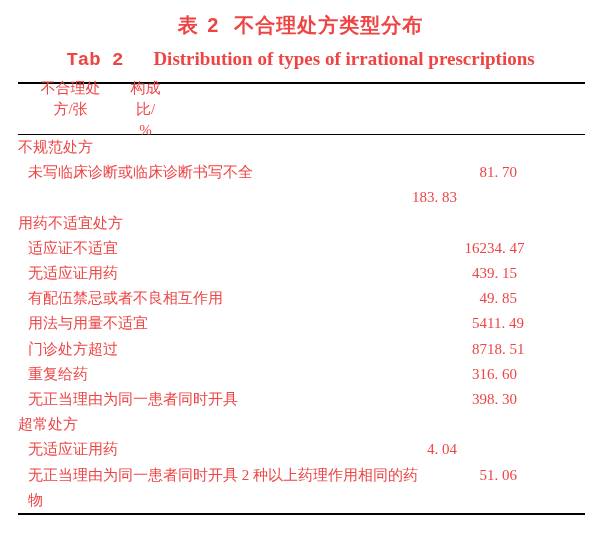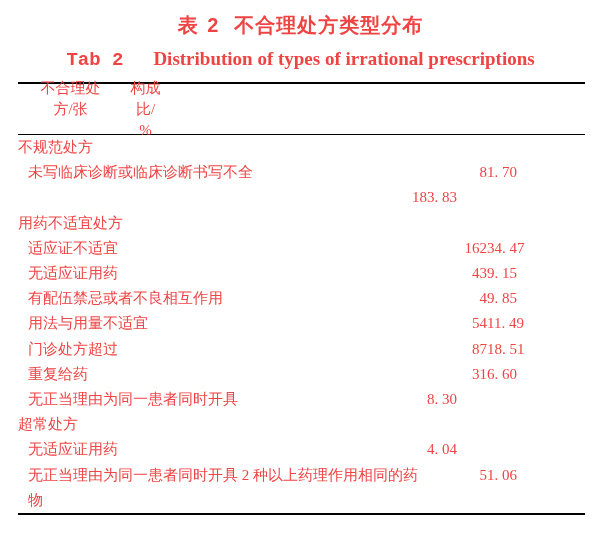--- a/index.html
+++ b/index.html
@@ -131,20 +131,21 @@
           <div class="c1">
             <div class="line">重复给药</div>
           </div>
           <div class="c2">31</div>
           <div class="c3">6. 60</div>
         </div>
         <div class="trow item">
           <div class="c1">
             <div class="line">无正当理由为同一患者同时开具</div>
           </div>
+          <div class="c2">39</div>
           <div class="c3">8. 30</div>
         </div>
         <div class="trow section">
           <div class="c1">超常处方</div>
           <div class="c2"></div>
           <div class="c3"></div>
         </div>
         <div class="trow item">
           <div class="c1">
             <div class="line">无适应证用药</div>

